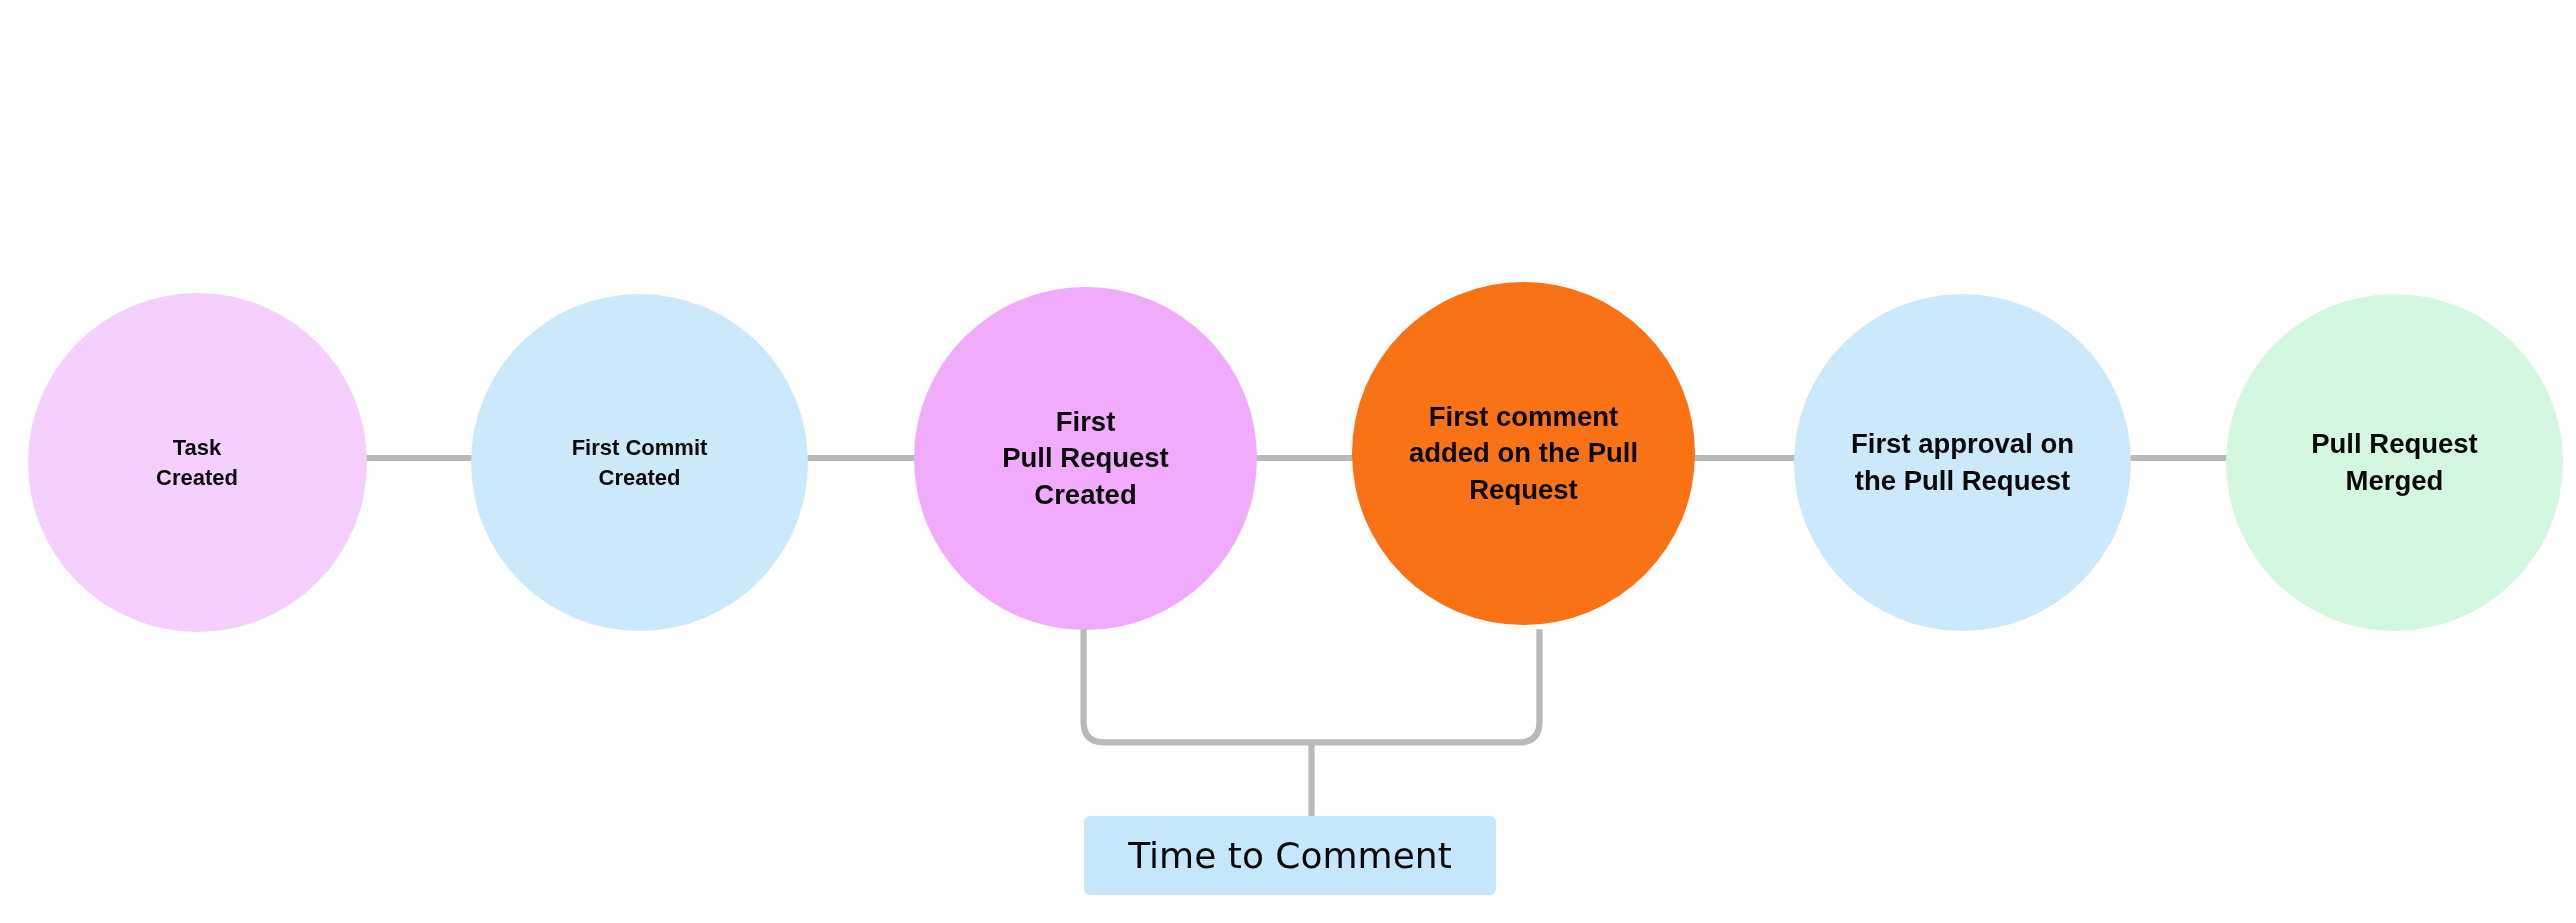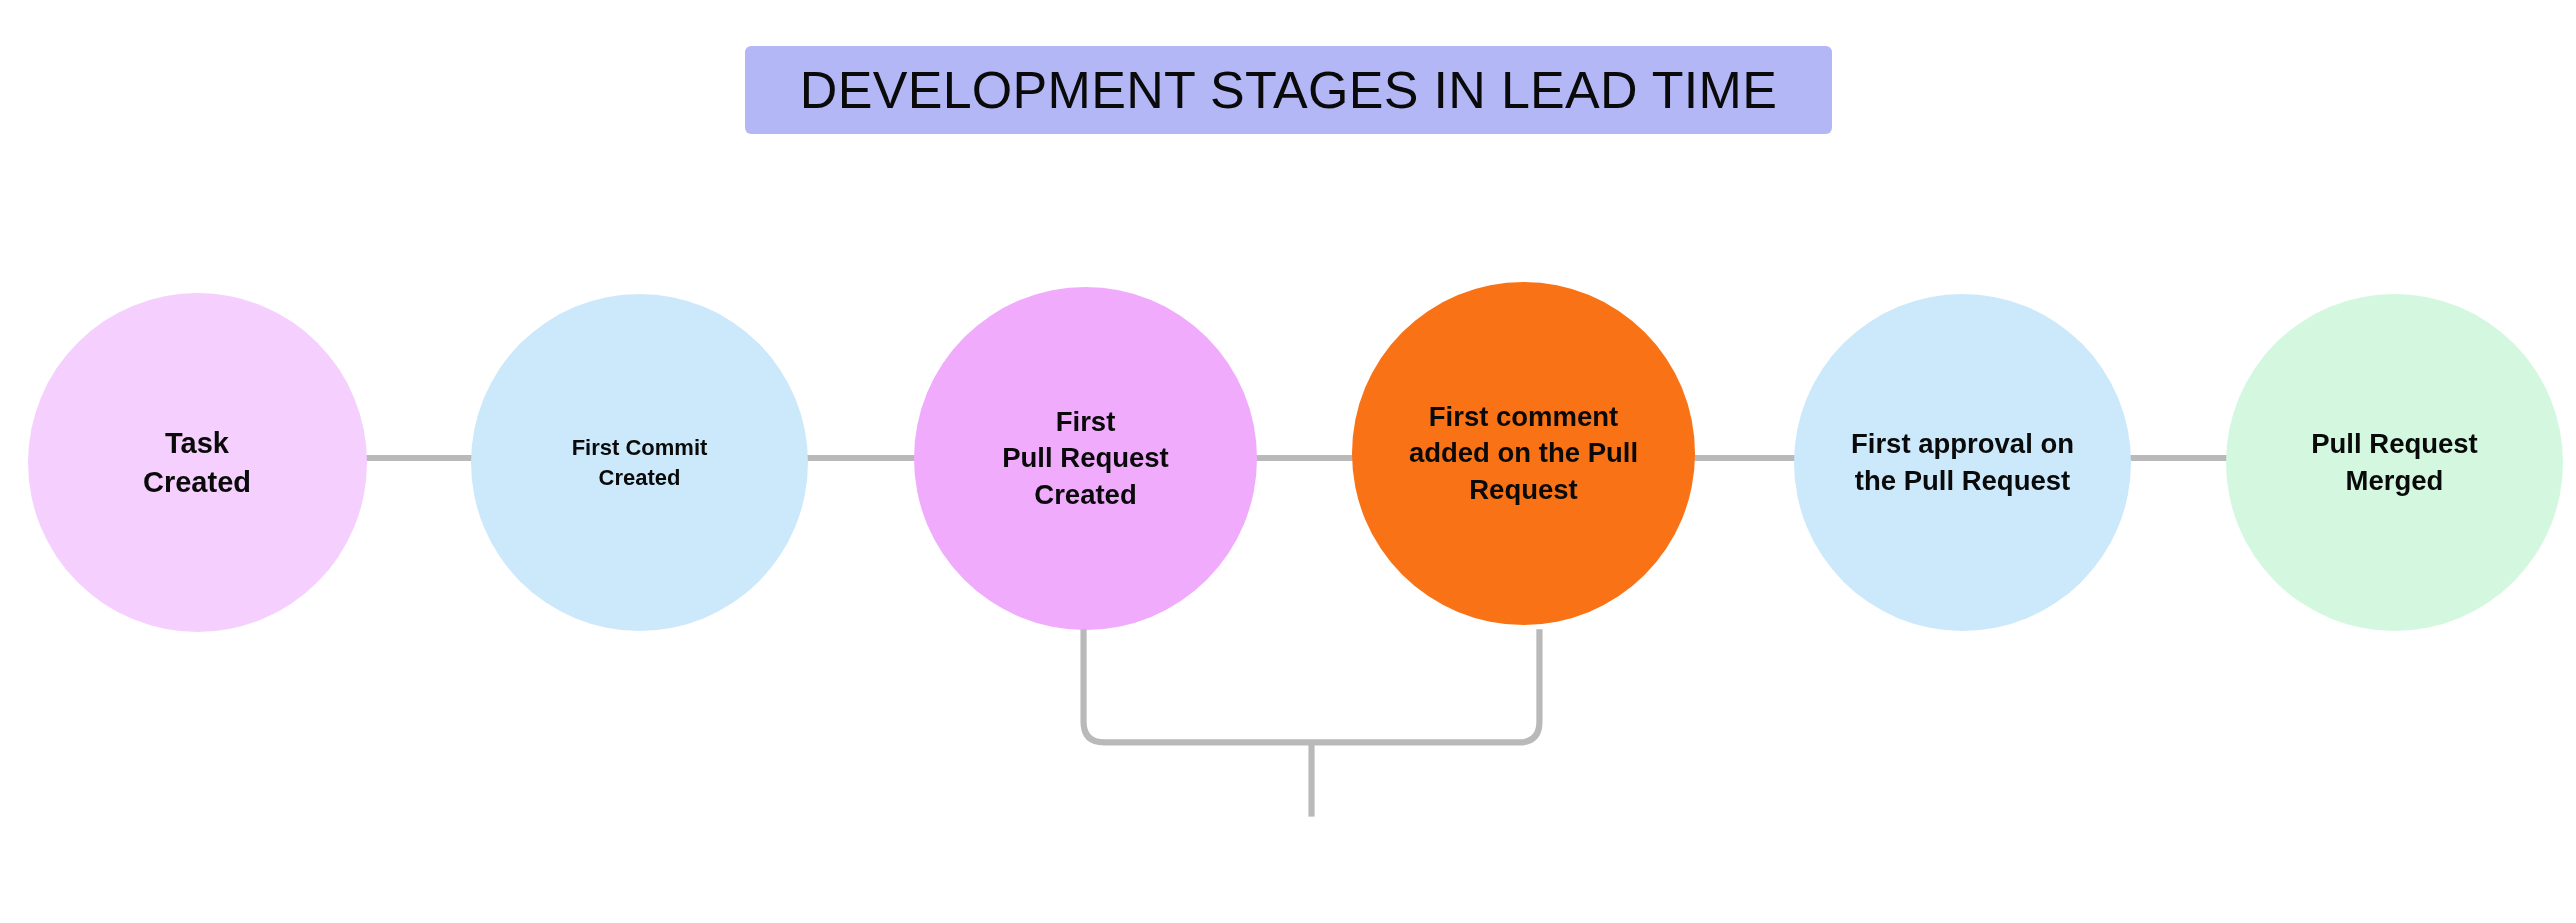--- a/index.html
+++ b/index.html
@@ -64,21 +64,21 @@
     padding: 0 9.6px;
   }
 
   #node-0 { left: 27.5px;   top: 293px; width: 339px; height: 339px; background: #f5d0fe; }
   #node-1 { left: 471px;  top: 294px; width: 337px; height: 337px; background: #cce9fb; }
   #node-2 { left: 914px; top: 287px; width: 343px; height: 343px; background: #f0abfc; }
   #node-3 { left: 1352px; top: 282px; width: 343px; height: 343px; background: #f97316; }
   #node-4 { left: 1794px; top: 294px; width: 337px; height: 337px; background: #cce9fb; }
   #node-5 { left: 2226px; top: 294px; width: 337px; height: 337px; background: #d3f8df; }
 
-  #node-0 .stage-label { font-size: 29px; }
+  #node-0 .stage-label { font-size: 22px; }
   #node-1 .stage-label { font-size: 22px; }
   #node-2 .stage-label { font-size: 27.5px; }
   #node-3 .stage-label { font-size: 27.5px; }
   #node-4 .stage-label { font-size: 27.5px; }
   #node-5 .stage-label { font-size: 27.5px; }
 
   
   .connector {
     position: absolute;
     height: 6.2px;
@@ -135,23 +135,20 @@
     color: #0a0a0a;
     line-height: 1;
     white-space: nowrap;
   }
 </style>
 </head>
 <body>
 
 <div id="canvas">
 
-  <div id="title-banner">
-    <span id="title-text">DEVELOPMENT STAGES IN LEAD TIME</span>
-  </div>
 
   <div class="connector" id="connector-0"></div>
   <div class="connector" id="connector-1"></div>
   <div class="connector" id="connector-2"></div>
   <div class="connector" id="connector-3"></div>
   <div class="connector" id="connector-4"></div>
 
   <div class="stage-node" id="node-0">
     <span class="stage-label">Task
 Created</span>
@@ -182,15 +179,18 @@
   <div class="stage-node" id="node-5">
     <span class="stage-label">Pull Request
 Merged</span>
   </div>
 
   <svg id="bracket-svg" viewBox="0 0 820 320">
     <path id="bracket-path" d="M 78,35 L 78,170 Q 78,200 108,200 L 712,200 Q 742,200 742,170 L 742,35"></path>
     <path id="bracket-stem" d="M 410,200 L 410,308"></path>
   </svg>
 
+  <div id="annotation-box">
+    <span id="annotation-text">Time to Comment</span>
+  </div>
 
 </div>
 
 
 </body></html>

